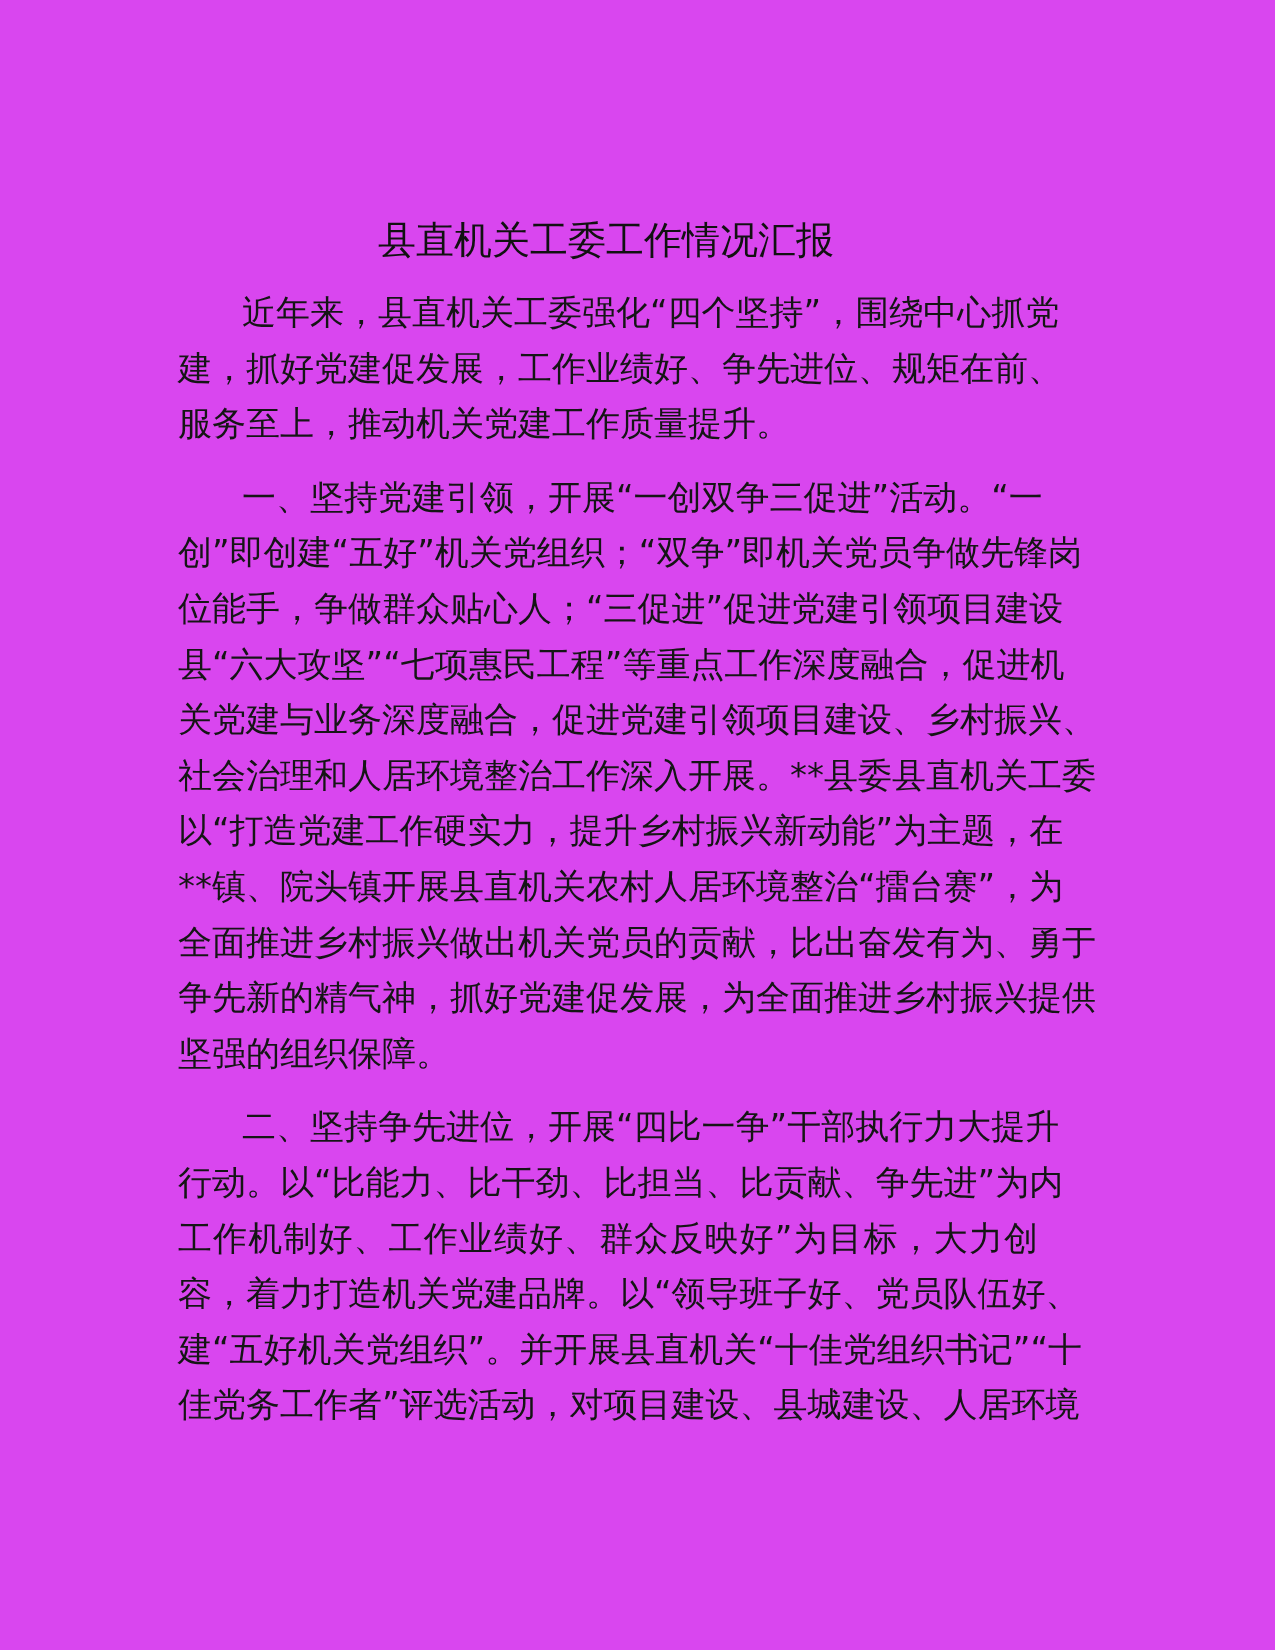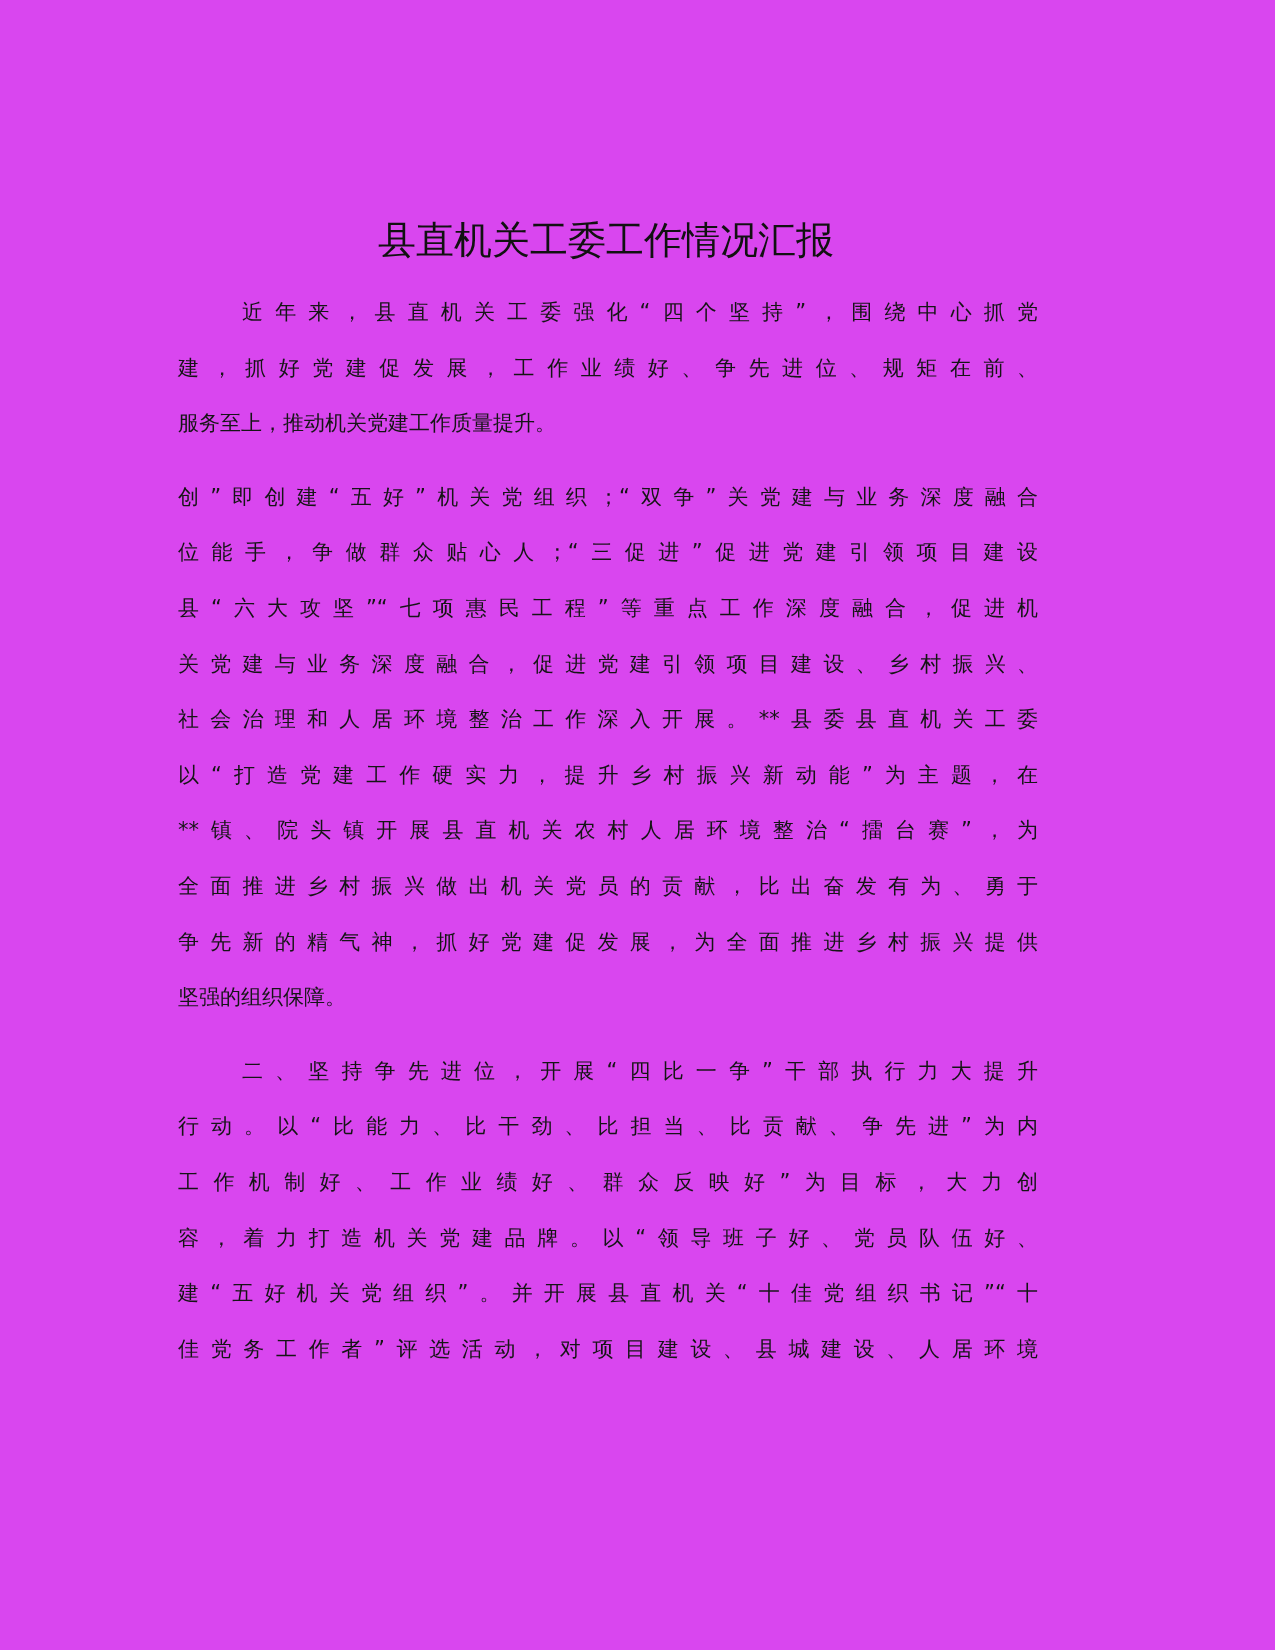--- a/index.html
+++ b/index.html
@@ -41,21 +41,21 @@
       width: 860px;
     }
     .para {
       margin: 0;
     }
     .para + .para {
       margin-top: 18px;
     }
     .line {
       display: block;
-      font-size: 21px;
+      font-size: 34px;
       line-height: 55.6px;
       height: 55.6px;
       white-space: nowrap;
       text-align: justify;
       text-align-last: justify;
       color: #151515;
     }
     .line.first {
       padding-left: 64px;
     }
@@ -71,21 +71,22 @@
 
   <div class="body-text">
 
     <p class="para">
       <span class="line first">近年来，县直机关工委强化“四个坚持”，围绕中心抓党</span>
       <span class="line">建，抓好党建促发展，工作业绩好、争先进位、规矩在前、</span>
       <span class="line last">服务至上，推动机关党建工作质量提升。</span>
     </p>
 
     <p class="para">
-      <span class="line">创”即创建“五好”机关党组织；“双争”关党建与业务深度融合</span>
+      <span class="line first">一、坚持党建引领，开展“一创双争三促进”活动。“一</span>
+      <span class="line">创”即创建“五好”机关党组织；“双争”即机关党员争做先锋岗</span>
       <span class="line">位能手，争做群众贴心人；“三促进”促进党建引领项目建设</span>
       <span class="line">县“六大攻坚”“七项惠民工程”等重点工作深度融合，促进机</span>
       <span class="line">关党建与业务深度融合，促进党建引领项目建设、乡村振兴、</span>
       <span class="line">社会治理和人居环境整治工作深入开展。**县委县直机关工委</span>
       <span class="line">以“打造党建工作硬实力，提升乡村振兴新动能”为主题，在</span>
       <span class="line">**镇、院头镇开展县直机关农村人居环境整治“擂台赛”，为</span>
       <span class="line">全面推进乡村振兴做出机关党员的贡献，比出奋发有为、勇于</span>
       <span class="line">争先新的精气神，抓好党建促发展，为全面推进乡村振兴提供</span>
       <span class="line last">坚强的组织保障。</span>
     </p>

